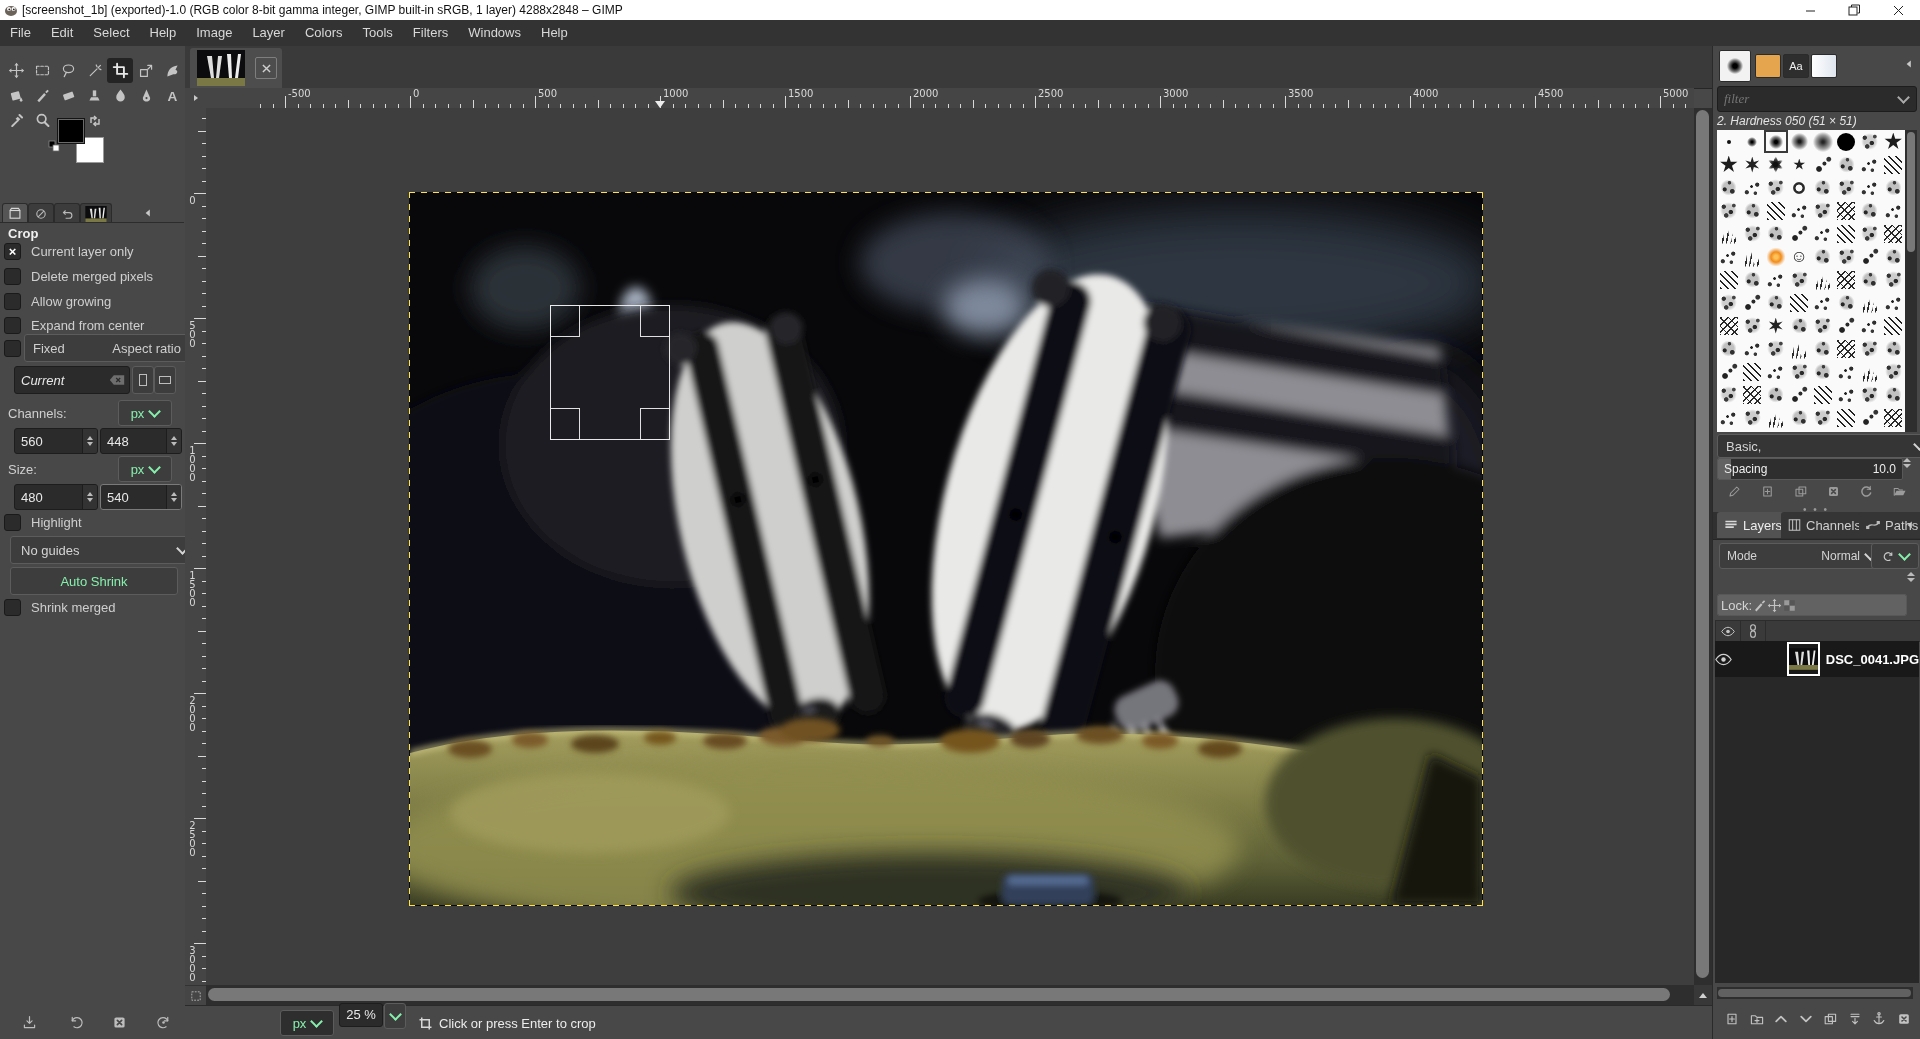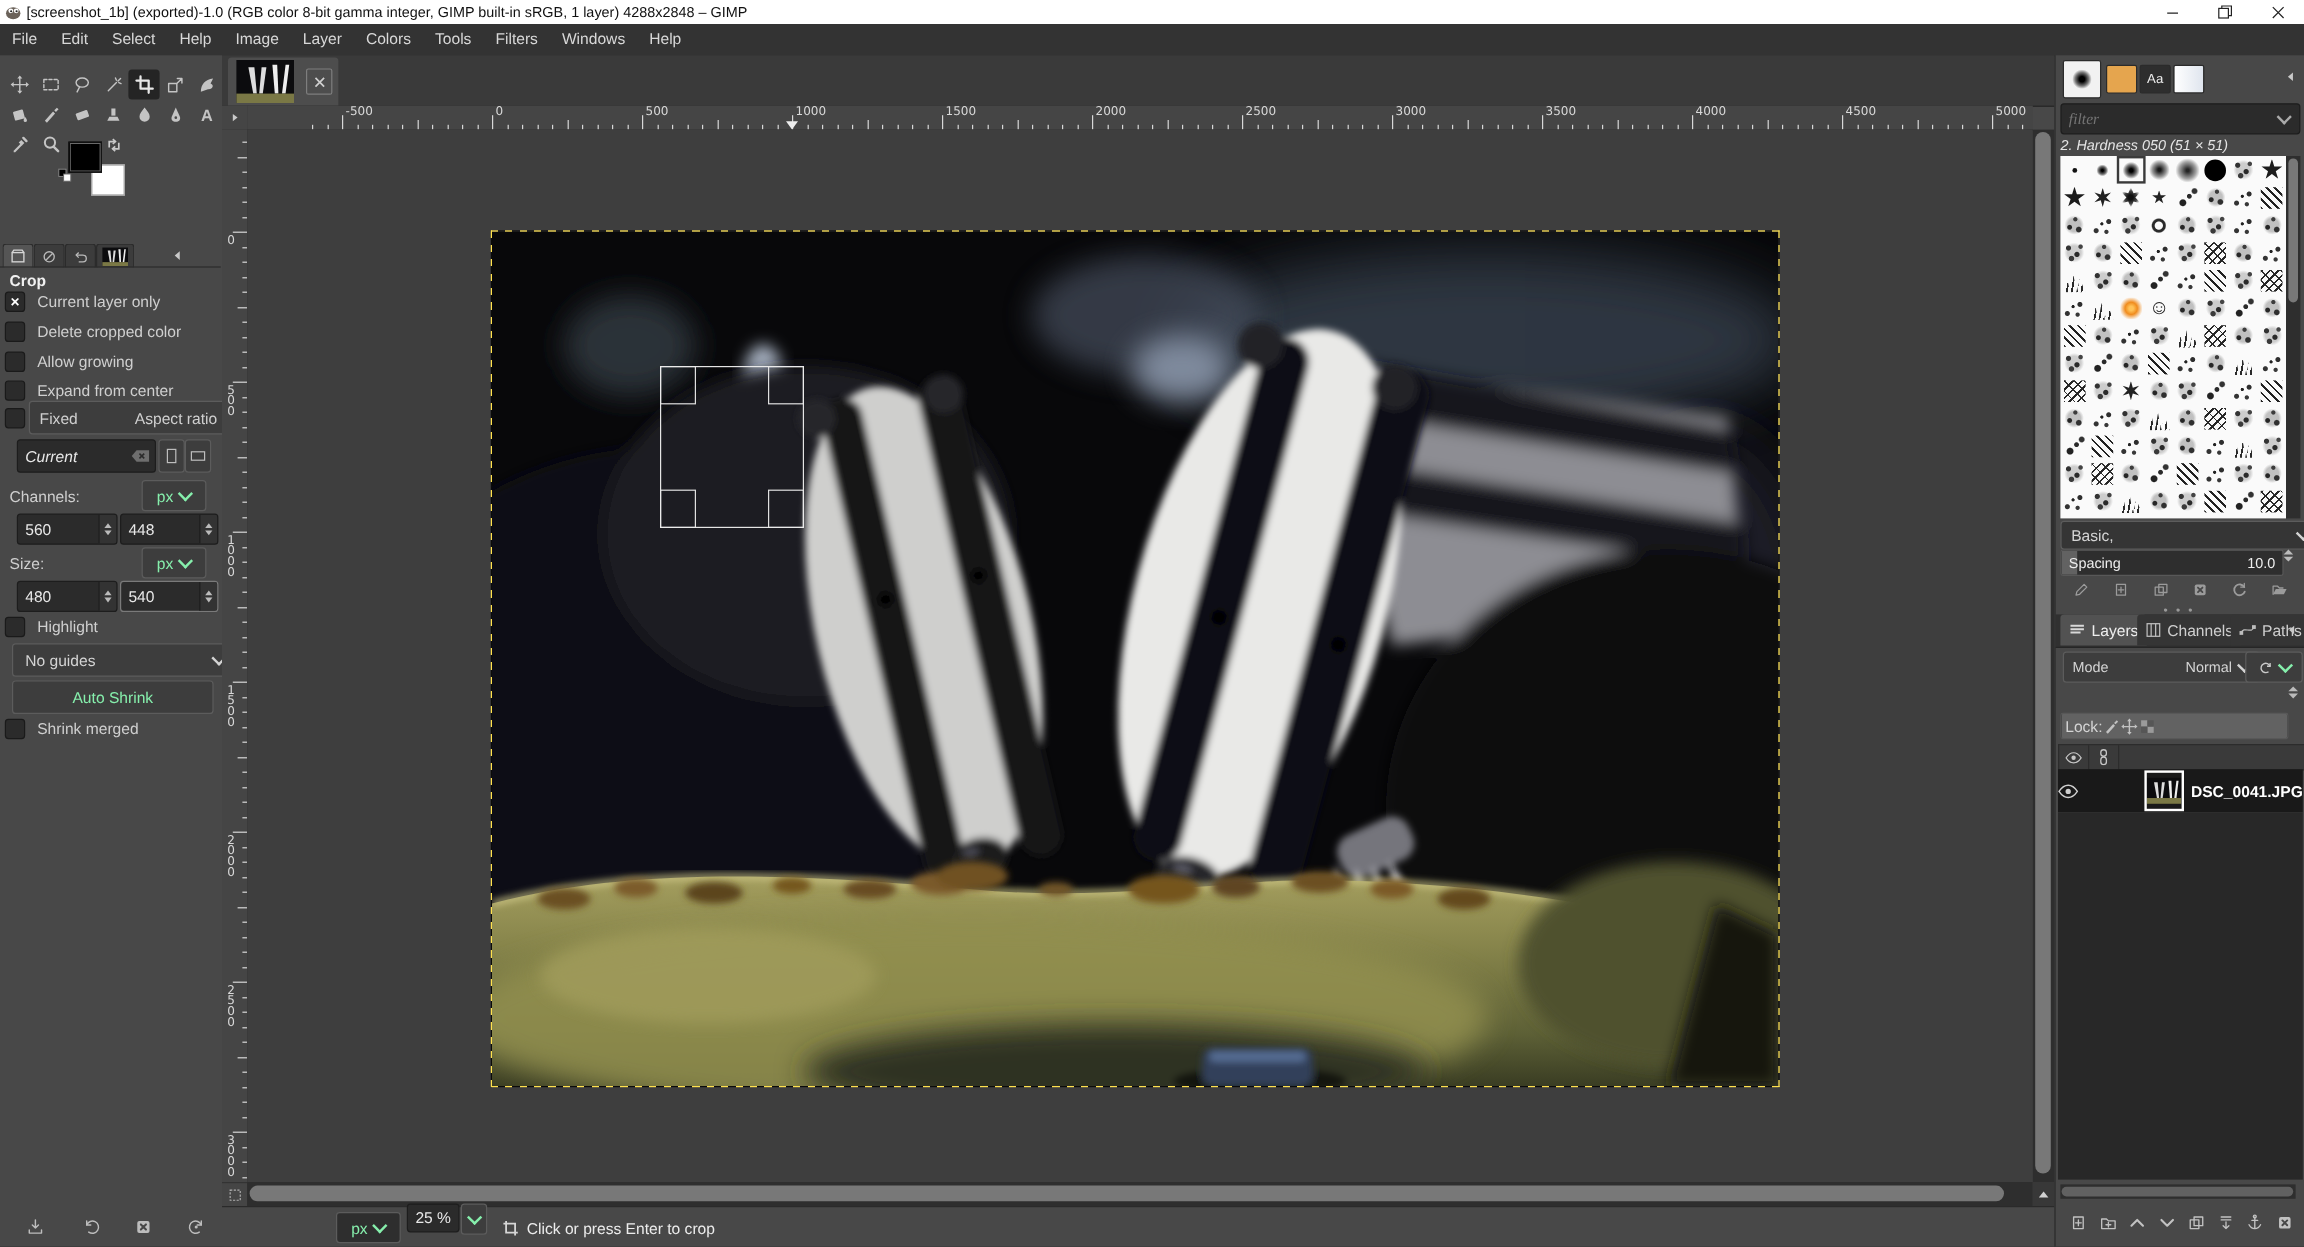--- a/index.html
+++ b/index.html
@@ -302,21 +302,21 @@
     <div class="abs" style="left:0;top:176px;width:184px;height:1px;background:#2c2c2c;"></div>
 
     <div class="abs" style="left:8px;top:180px;font-weight:bold;color:#f0f0f0;">Crop</div>
     <div id="optchecks">
         <div class="abs" style="left: 4px; top: 197px; display: flex; gap: 10px; align-items: center;">
           <span class="cb">×</span>
           <span class="opt-label">Current layer only</span>
         </div>
         <div class="abs" style="left: 4px; top: 222px; display: flex; gap: 10px; align-items: center;">
           <span class="cb"></span>
-          <span class="opt-label">Delete cropped color</span>
+          <span class="opt-label">Delete merged pixels</span>
         </div>
         <div class="abs" style="left: 4px; top: 247px; display: flex; gap: 10px; align-items: center;">
           <span class="cb"></span>
           <span class="opt-label">Allow growing</span>
         </div>
         <div class="abs" style="left: 4px; top: 271px; display: flex; gap: 10px; align-items: center;">
           <span class="cb"></span>
           <span class="opt-label">Expand from center</span>
         </div>
       </div>

